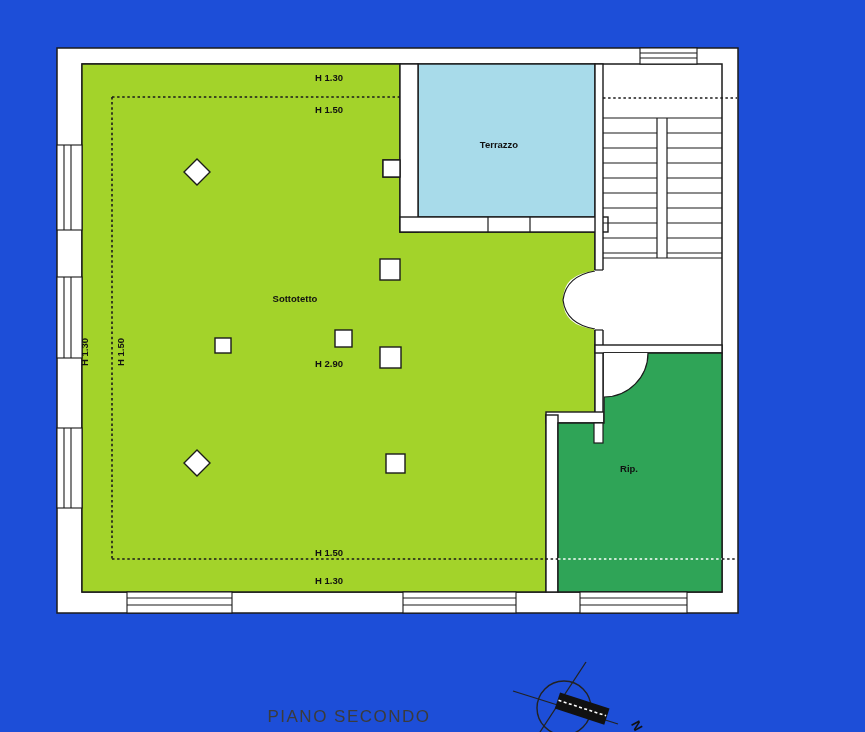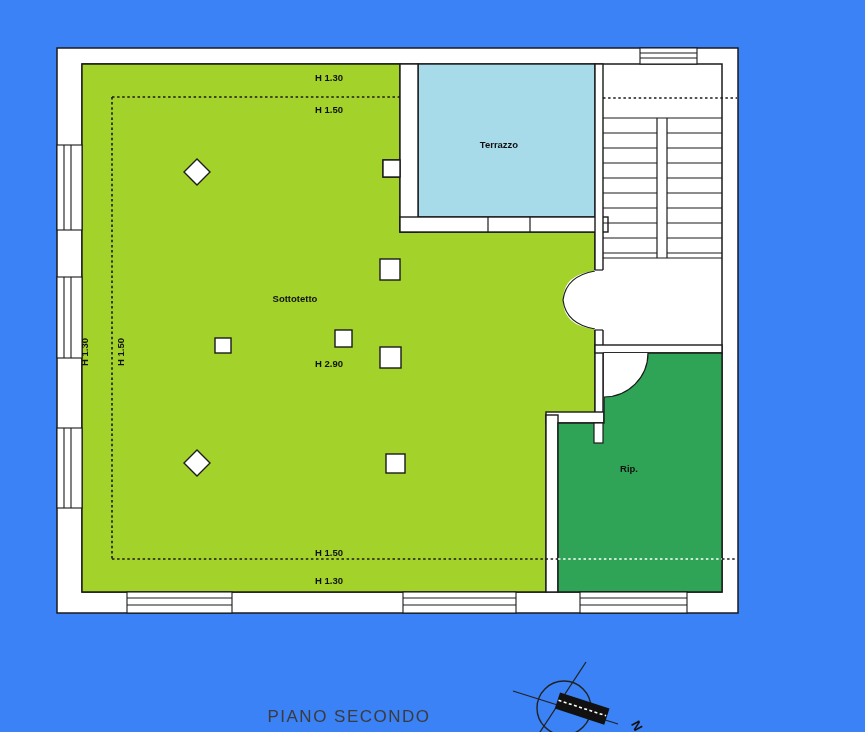--- a/index.html
+++ b/index.html
@@ -1,16 +1,16 @@
 <!DOCTYPE html>
 <html><head>
 <meta charset="utf-8">
 <style>
   html,body{margin:0;padding:0;background:#ffffff;}
-  .stage{position:relative;width:865px;height:732px;background:#3b82f6;overflow:hidden;
+  .stage{position:relative;width:865px;height:732px;background:#1d4ed8;overflow:hidden;
          font-family:"Liberation Sans", sans-serif;}
   svg text{font-family:"Liberation Sans", sans-serif;}
   .plan-label{font-size:9.5px;font-weight:700;fill:#111111;}
   .title-label{font-size:17px;font-weight:400;fill:#3b3b3b;letter-spacing:1.5px;}
   .north-label{font-size:13px;font-weight:700;fill:#111111;}
 </style>
 </head>
 <body>
 
 <div class="stage">

